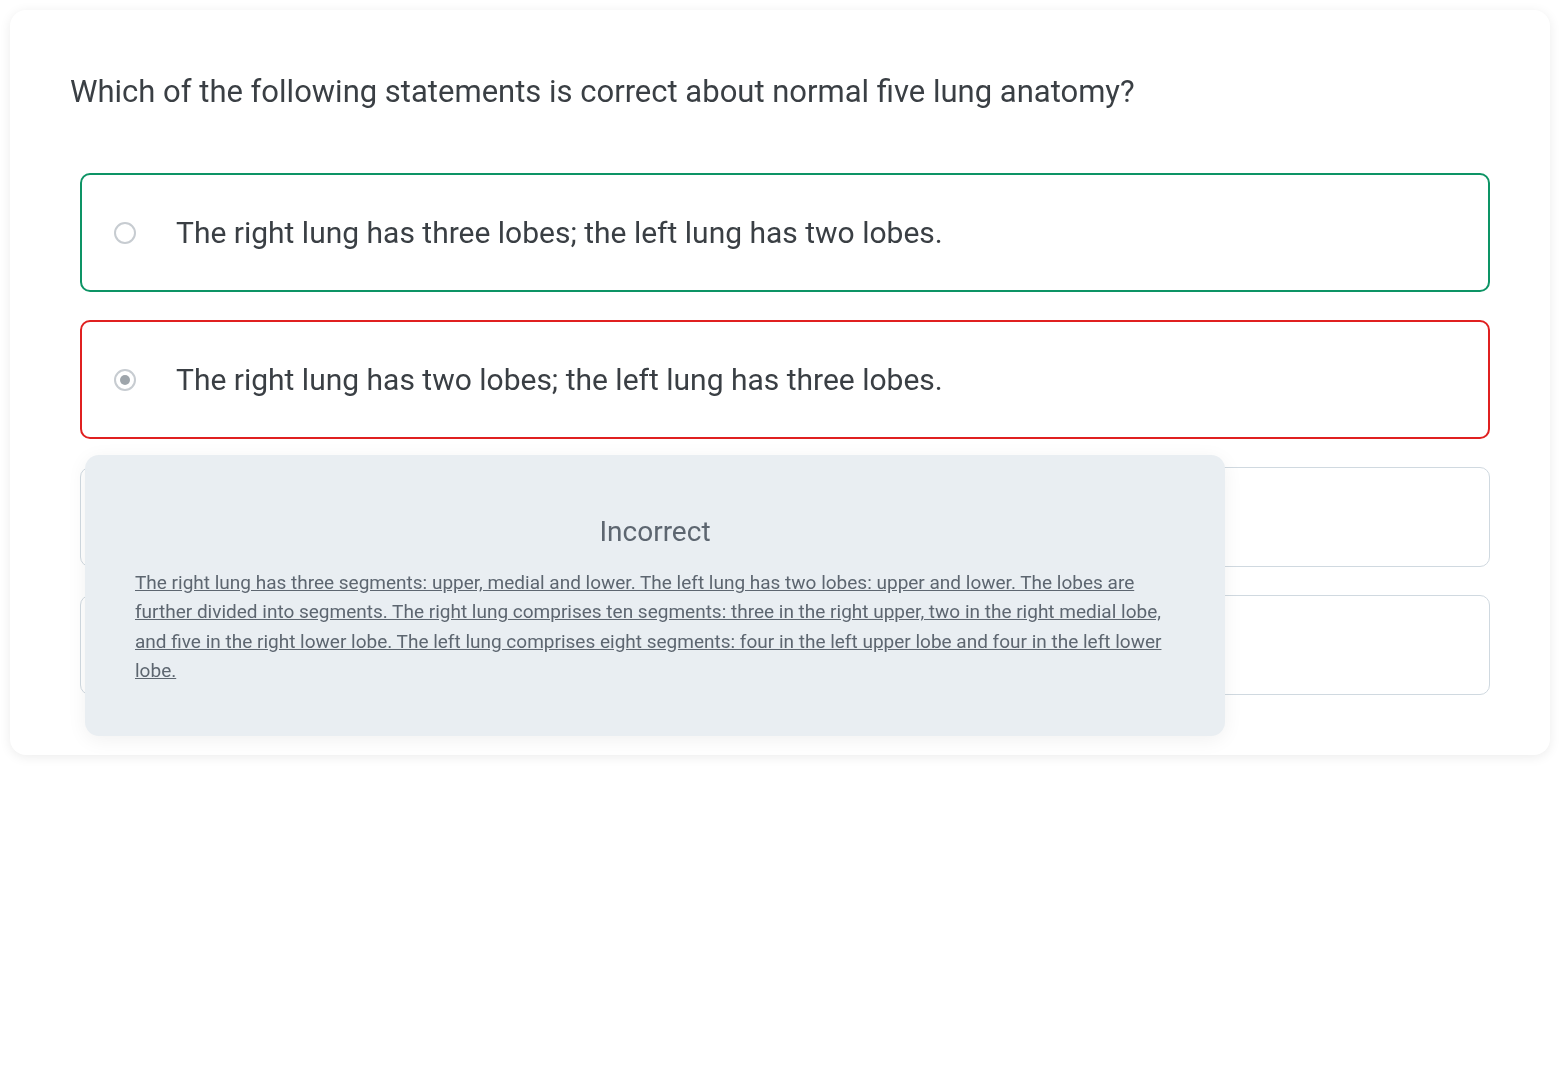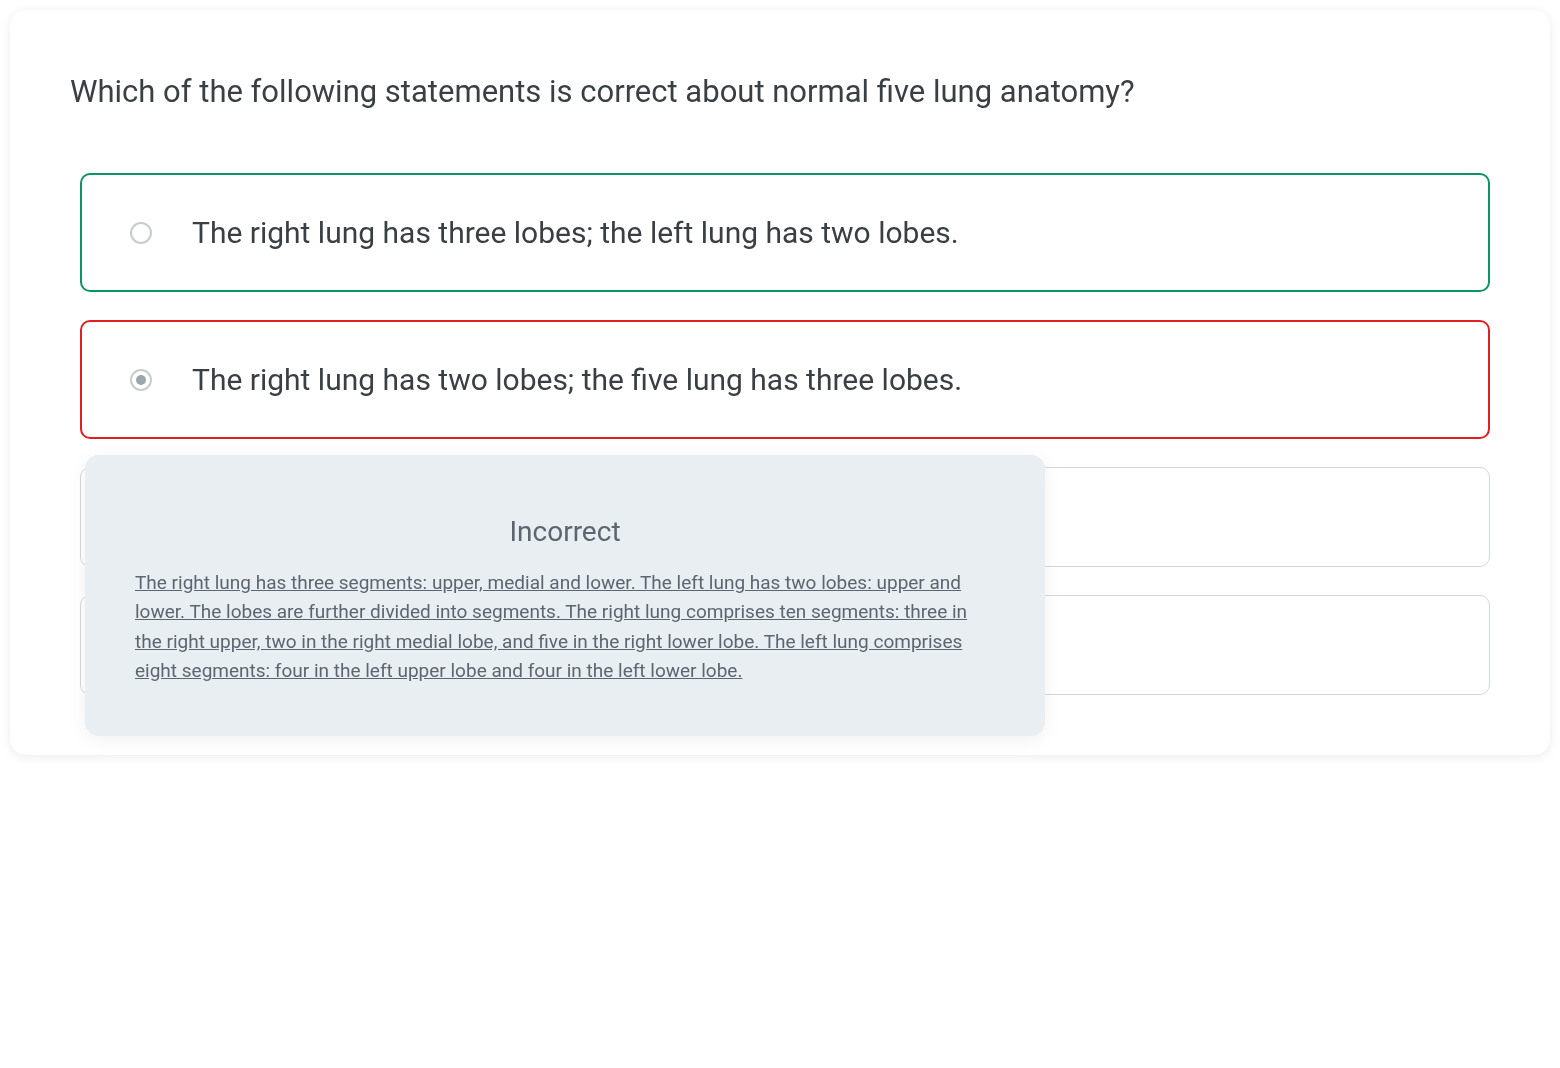--- a/index.html
+++ b/index.html
@@ -36,21 +36,21 @@
     .options-container {
       display: flex;
       flex-direction: column;
       gap: 28px;
       padding-left: 10px;
     }
     
     .option {
       display: flex;
       align-items: center;
-      padding: 38px 48px;
+      padding: 38px 32px;
       border-radius: 10px;
       border: 2.5px solid transparent;
       gap: 40px;
       cursor: pointer;
       background: #ffffff;
     }
     
     .option.correct {
       border-color: #0d9465;
     }
@@ -91,21 +91,21 @@
       line-height: 1.3;
     }
     
     .feedback-panel {
       position: absolute;
       background: #e9eef2;
       border-radius: 14px;
       padding: 60px 50px 50px 50px;
       left: 75px;
       top: 445px;
-      width: 960px;
+      width: 1140px;
       box-shadow: 0 4px 20px rgba(0, 0, 0, 0.06);
     }
     
     .feedback-title {
       font-size: 28px;
       color: #5d6670;
       text-align: center;
       font-weight: 400;
       margin-bottom: 20px;
     }
@@ -126,21 +126,21 @@
 
   <div class="options-container">
 
     <div class="option correct">
       <div class="radio"></div>
       <div class="option-text">The right lung has three lobes; the left lung has two lobes.</div>
     </div>
 
     <div class="option incorrect">
       <div class="radio filled"></div>
-      <div class="option-text">The right lung has two lobes; the five lung has three lobes.</div>
+      <div class="option-text">The right lung has two lobes; the left lung has three lobes.</div>
     </div>
 
     <div class="option neutral">
       <div class="radio"></div>
       <div class="option-text"></div>
     </div>
 
     <div class="option neutral">
       <div class="radio"></div>
       <div class="option-text"></div>

